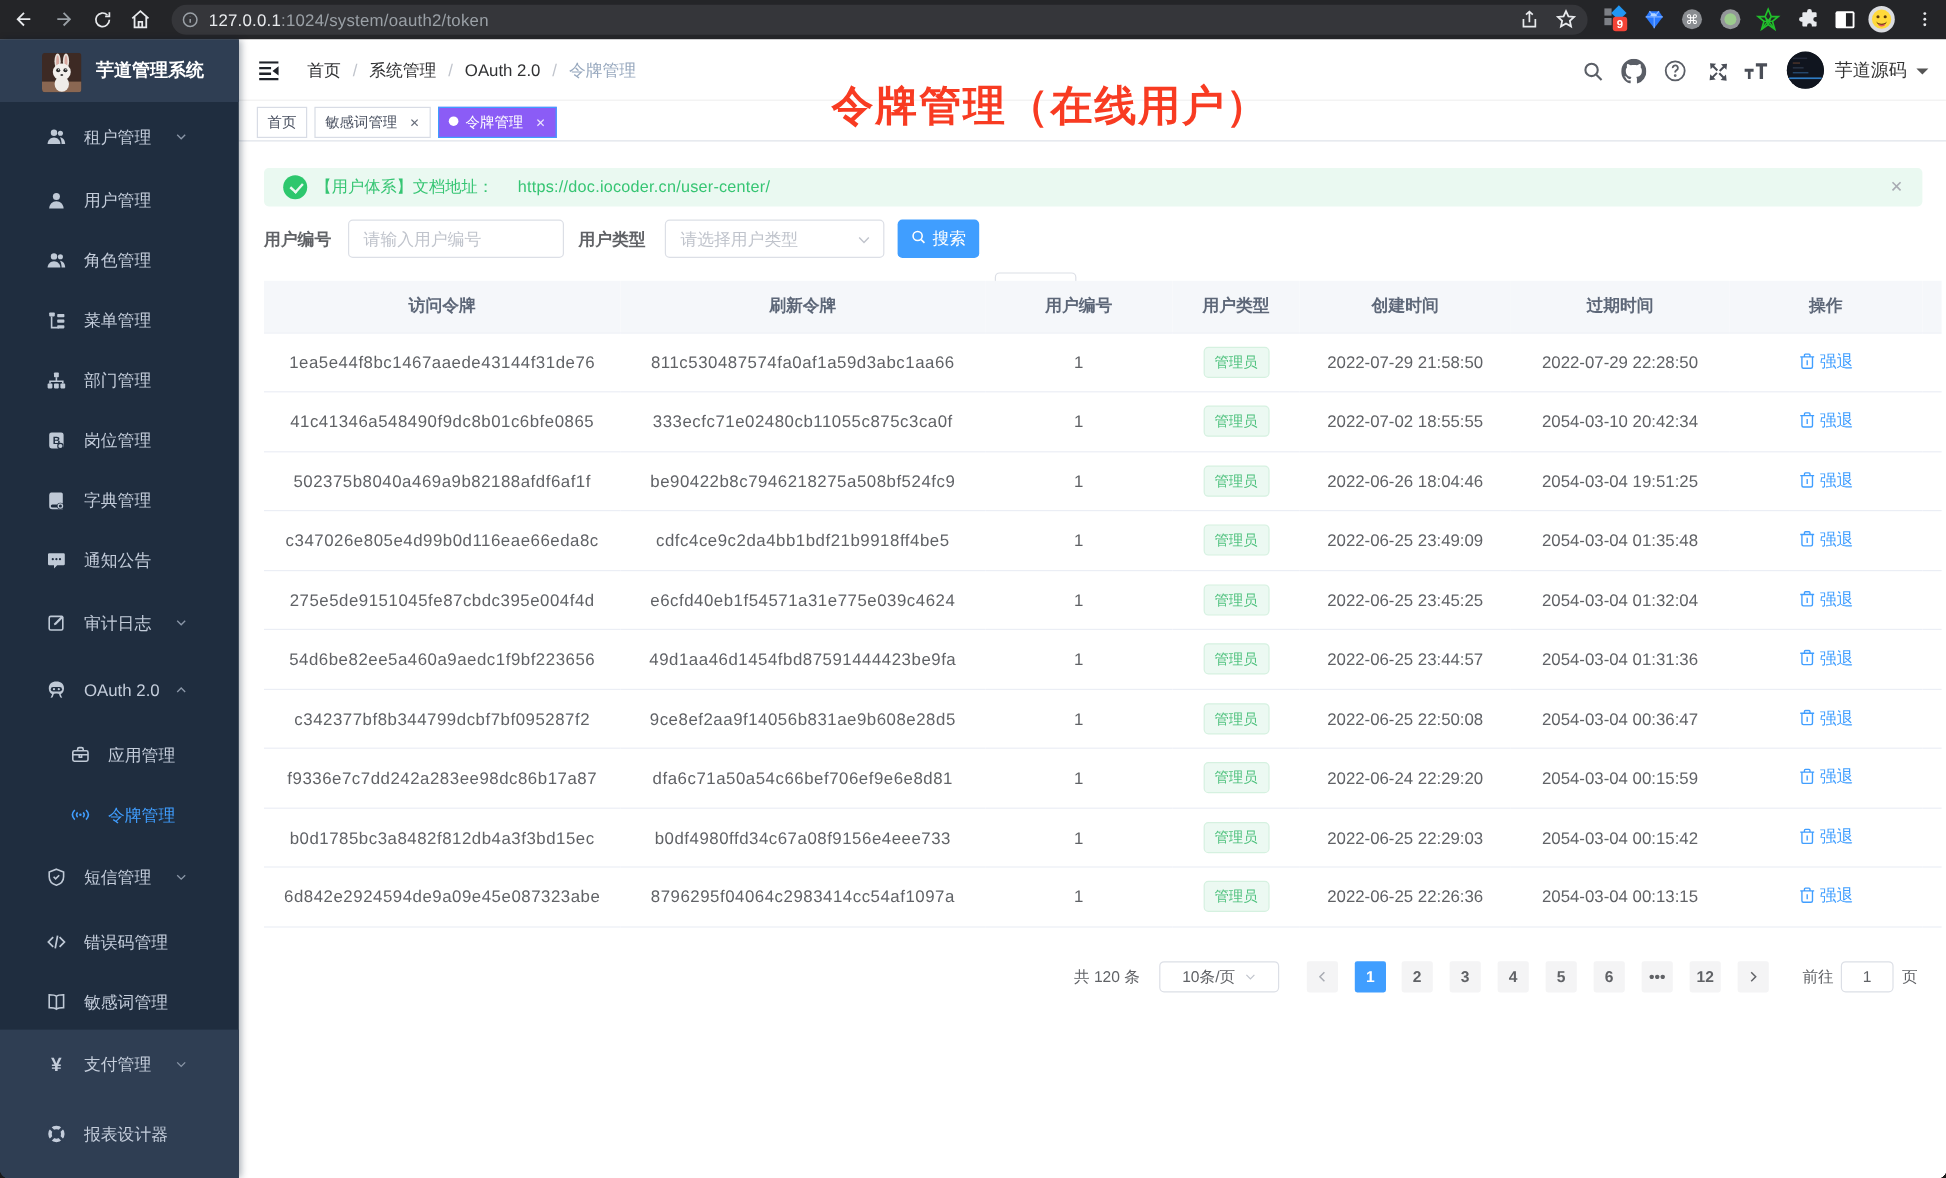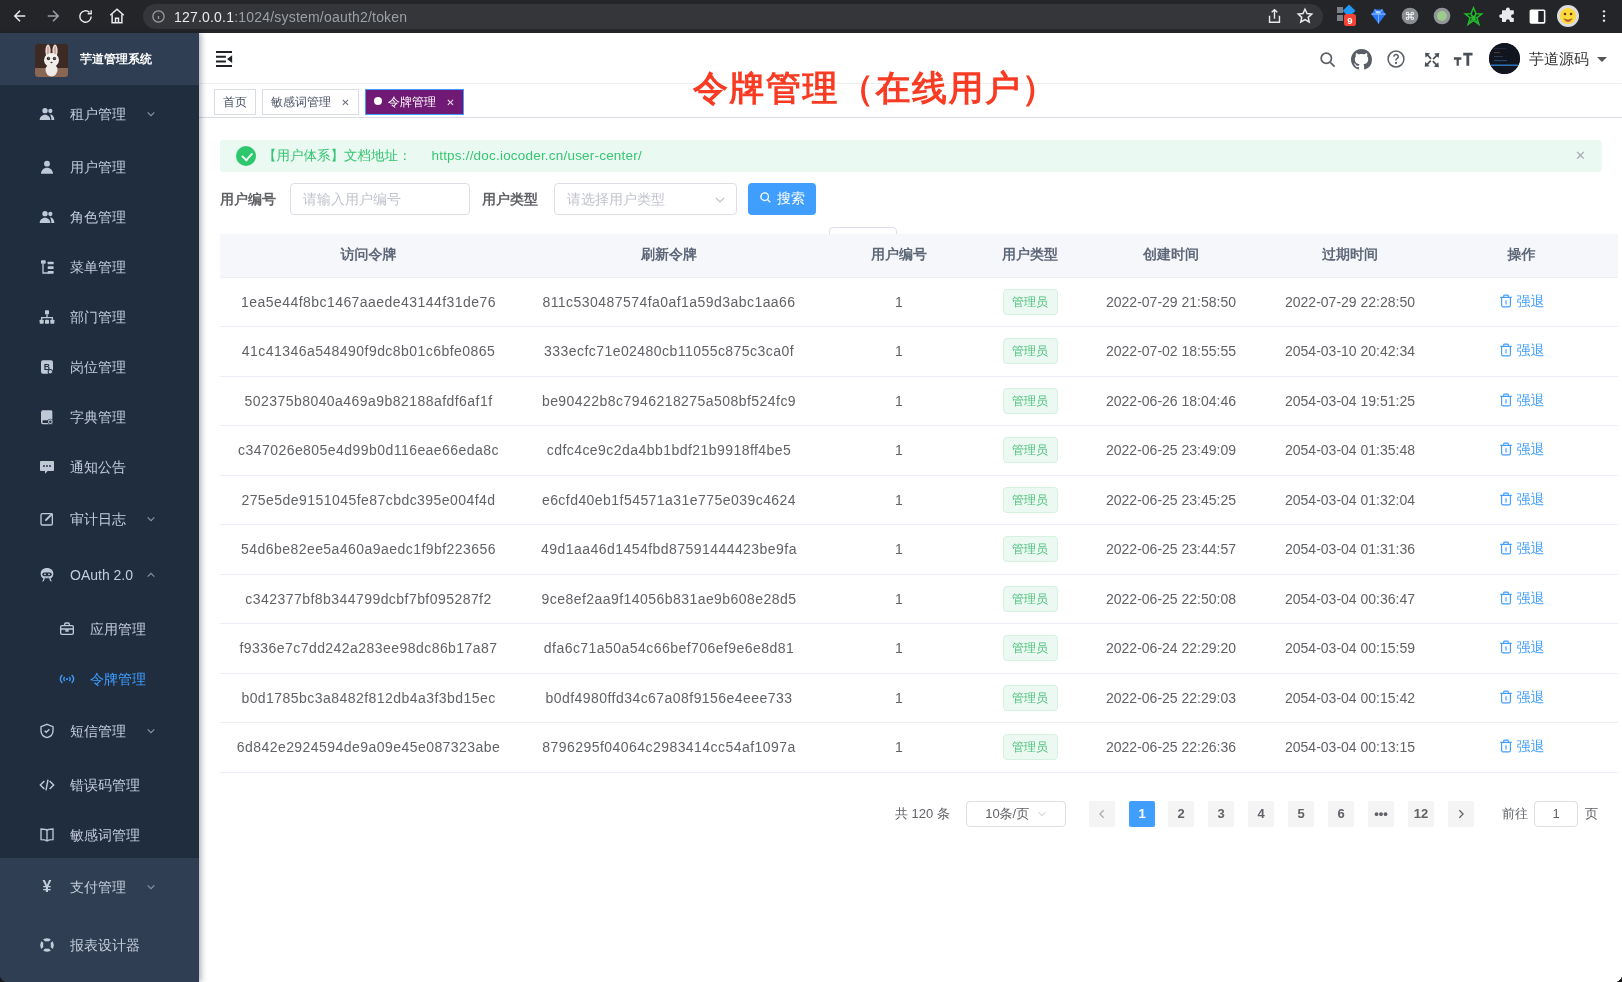--- a/index.html
+++ b/index.html
@@ -12,21 +12,21 @@
 #chrome svg { display:block; }
 .chr-ic { position:absolute; top:4px; width:24px; height:24px; display:flex; align-items:center; justify-content:center; }
 #urlbar { position:absolute; left:143px; top:4px; width:1180px; height:25px; background:#35363a; border-radius:13px; display:flex; align-items:center; }
 #urltxt { font-size:14px; color:#9aa0a6; margin-left:8px; letter-spacing:.2px; }
 #urltxt b { color:#e8eaed; font-weight:normal; }
 
 
 #sidebar { position:absolute; left:0; top:33px; width:199px; height:949px; background:#1f2d3f; box-shadow:2px 0 6px rgba(0,21,41,.35); z-index:10; }
 #logo { position:absolute; left:0; top:0; width:199px; height:52px; background:#2f3e53; }
 #logo .avatar { position:absolute; left:35px; top:11px; width:33px; height:33px; border-radius:3px; overflow:hidden; }
-#logo .title { position:absolute; left:80px; top:0; line-height:52px; color:#fff; font-size:12px; font-weight:bold; }
+#logo .title { position:absolute; left:80px; top:0; line-height:52px; color:#fff; font-size:15px; font-weight:bold; }
 #botmenu { position:absolute; left:0; top:825px; width:199px; height:124px; background:#2f3e53; }
 .mitem { position:absolute; left:0; width:176px; height:50px; color:#c4cddb; font-size:14px; }
 .mitem .mi { position:absolute; left:39px; top:50%; transform:translateY(-50%); width:16px; height:16px; }
 .mitem .mt { position:absolute; left:70px; top:0; line-height:50px; }
 .mitem .arr { position:absolute; right:20px; top:50%; width:10px; height:10px; transform:translateY(-50%); }
 .sub .mi { left:59px; }
 .sub .mt { left:90px; }
 .active { color:#409eff; }
 
 
@@ -39,21 +39,21 @@
 .nav-r { position:absolute; top:13px; width:26px; height:26px; display:flex; align-items:center; justify-content:center; }
 #navatar { position:absolute; left:1290px; top:10px; width:31px; height:31px; border-radius:50%; background:#101620; overflow:hidden; }
 #navname { position:absolute; left:1330px; top:0; line-height:51px; font-size:15px; color:#333; }
 #navcaret { position:absolute; left:1398px; top:24px; width:0; height:0; border:5px solid transparent; border-top-color:#555; }
 
 
 #tabsbar { position:absolute; left:0; top:51px; width:1423px; height:34px; background:#fff; border-bottom:1px solid #d8dce5; box-shadow:0 1px 3px 0 rgba(0,0,0,.08); }
 .tab { position:absolute; top:5px; height:26px; line-height:24px; border:1px solid #d8dce5; background:#fff; color:#495060; font-size:12px; padding:0 8px; }
 .tab .dot { display:inline-block; width:8px; height:8px; border-radius:50%; background:#fff; margin-right:6px; vertical-align:1px; }
 .tab .x { margin-left:7px; font-size:10px; color:inherit; opacity:.85; }
-.tab.on { background:#701a75; border-color:#409eff; color:#fff; }
+.tab.on { background:#8b5cf6; border-color:#409eff; color:#fff; }
 
 
 #content { position:absolute; left:0; top:85px; width:1423px; height:864px; background:#fff; }
 #alert { position:absolute; left:21px; top:22px; width:1382px; height:32px; background:#eaf9f1; border-radius:4px; color:#36c573; font-size:13.5px; }
 #alert .ok { position:absolute; left:16px; top:6px; width:20px; height:20px; border-radius:50%; background:#2dc76d; }
 #alert .ok:after { content:""; position:absolute; left:5.5px; top:5.5px; width:8px; height:4.5px; border-left:2px solid #eaf9f1; border-bottom:2px solid #eaf9f1; transform:rotate(-48deg); }
 #alert .atx { position:absolute; left:43px; top:0; line-height:32px; }
 #alert .ax { position:absolute; right:16px; top:0; line-height:32px; color:#a8abb2; font-size:13px; }
 
 #filter { position:absolute; left:0; top:56px; width:1423px; height:50px; font-size:14px; }
@@ -388,20 +388,21 @@
           <path d="M13.1 10.9L16.9 7.1 15 5.2 20.8 4.6 20.2 10.4 18.3 8.5 14.5 12.3Z" transform="rotate(90 12.5 12.5)"></path>
           <path d="M13.1 10.9L16.9 7.1 15 5.2 20.8 4.6 20.2 10.4 18.3 8.5 14.5 12.3Z" transform="rotate(180 12.5 12.5)"></path>
           <path d="M13.1 10.9L16.9 7.1 15 5.2 20.8 4.6 20.2 10.4 18.3 8.5 14.5 12.3Z" transform="rotate(270 12.5 12.5)"></path>
         </svg>
       </div>
 <div class="nav-r" style="left:1251px;">
         <svg width="22" height="22" viewBox="0 0 24 24" fill="#4a4e57">
           <path d="M12 5h10v3h-3.6v11h-3V8H12zM2 10h8v2.6H7.3V19H4.9v-6.4H2z" transform="scale(1.02)"></path>
         </svg>
       </div>
+    <div id="crumbs">首页 <span class="sep">/</span> 系统管理 <span class="sep">/</span> OAuth 2.0 <span class="sep">/</span> <span class="last">令牌管理</span></div>
     <div id="navatar"><svg width="31" height="31" viewBox="0 0 31 31">
           <circle cx="15.5" cy="15.5" r="15.5" fill="#10151f"></circle>
           <rect x="5" y="5" width="12" height="1.2" fill="#23293a"></rect>
           <rect x="5" y="9" width="6" height="1.1" fill="#53382c"></rect>
           <rect x="5" y="13" width="9" height="1.1" fill="#2c3749"></rect>
           <rect x="5" y="17" width="13" height="1.2" fill="#25476b"></rect>
           <rect x="2" y="21.5" width="27" height="1.4" fill="#2f7cc4"></rect>
         </svg></div>
     <div id="navname">芋道源码</div>
     <div id="navcaret"></div>

